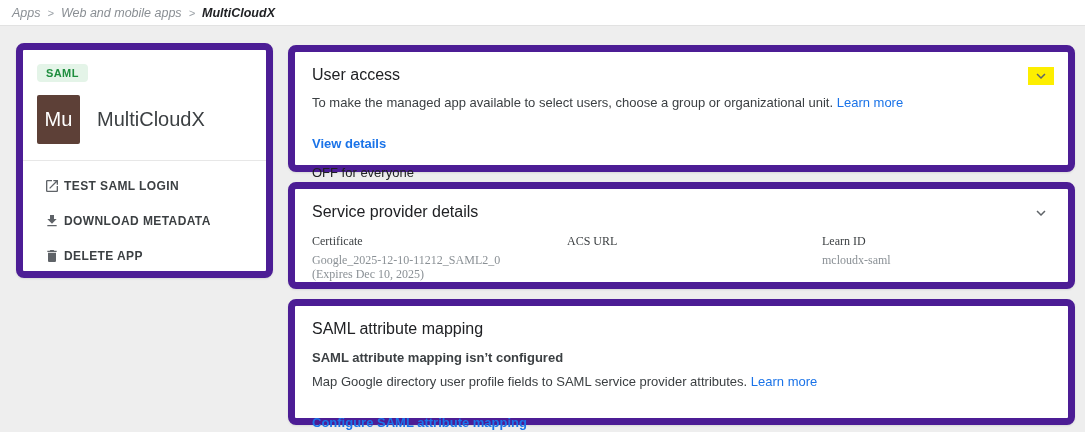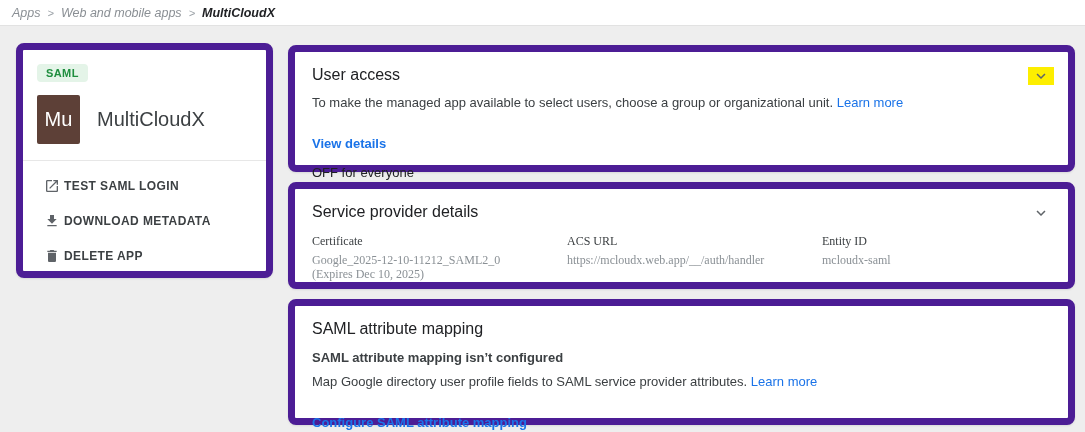--- a/index.html
+++ b/index.html
@@ -174,24 +174,23 @@
       </svg>
   </button>
   <div class="sp-grid">
     <div class="sp-field">
       <div class="sp-label">Certificate</div>
       <div class="sp-value">Google_2025-12-10-11212_SAML2_0</div>
       <div class="sp-value2">(Expires Dec 10, 2025)</div>
     </div>
     <div class="sp-field">
       <div class="sp-label">ACS URL</div>
-      <div class="sp-value">https://mcloudx.web.app/__/auth/handler</div>
     </div>
     <div class="sp-field">
-      <div class="sp-label">Entity ID</div>
+      <div class="sp-label">Learn ID</div>
       <div class="sp-value">mcloudx-saml</div>
     </div>
   </div>
 </section>
 
 <section class="card panel card-saml-mapping">
   <h2>SAML attribute mapping</h2>
   <div class="bold-status">SAML attribute mapping isn’t configured</div>
   <p class="map-desc">
     <span>Map Google directory user profile fields to SAML service provider attributes.</span>

